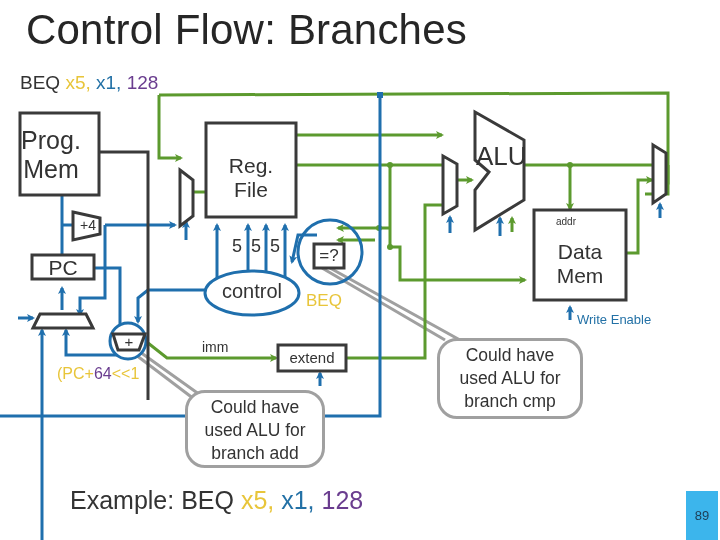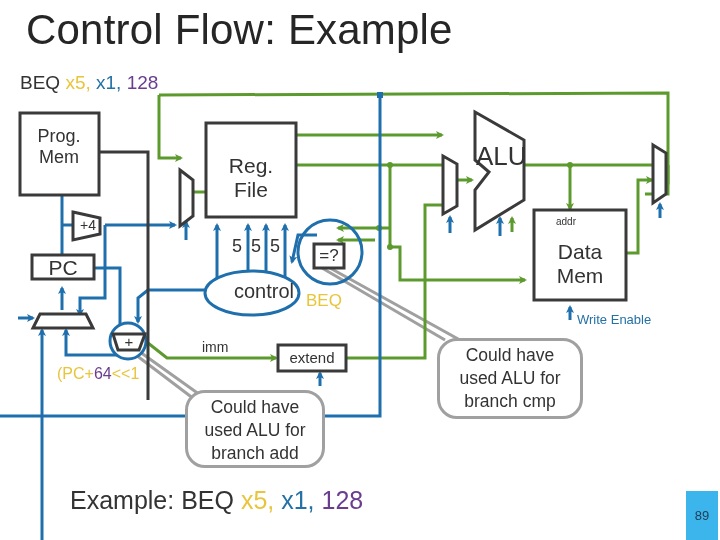--- a/index.html
+++ b/index.html
@@ -11,21 +11,21 @@
     .c-blue { color: #2371a6; }
     .c-purple { color: #6a3d8f; }
     .page-num { position: absolute; left: 686px; top: 491px; width: 32px; height: 49px; background: #3cb5ec; color: #1d3d55; font-size: 13px; display: flex; align-items: center; justify-content: center; }
     svg.diagram { position: absolute; left: 0; top: 0; }
     .lbl { position: absolute; color: #333333; text-align: center; line-height: 1.15; }
     .callout { position: absolute; border: 3px solid #a0a0a0; border-radius: 20px; background: #fff; color: #333; text-align: center; font-size: 17.5px; line-height: 1.3; box-sizing: border-box; padding-top: 3px; }
   </style>
 </head>
 <body>
 
-<div class="title">Control Flow: Example</div>
+<div class="title">Control Flow: Branches</div>
 
 <div class="subtitle">
   <span>BEQ </span><span class="c-yellow">x5,</span><span class="c-blue"> x1,</span><span class="c-purple"> 128</span>
 </div>
 
 <svg class="diagram" width="720" height="540" viewBox="0 0 720 540">
   <defs>
     <marker id="ag" markerWidth="8" markerHeight="8" refX="6" refY="4" orient="auto" markerUnits="userSpaceOnUse">
       <path d="M0,0 L8,4 L0,8 L2,4 Z" fill="#5c9a2e"></path>
     </marker>
@@ -116,35 +116,35 @@
     <path d="M180,170 L193,180 L193,216 L180,226 Z"></path>
     <path d="M73,212 L100,218 L100,234 L73,240 Z"></path>
     <path d="M33,328 L40,314 L86,314 L93,328 Z"></path>
     <path d="M113,334 L145,334 L139,350 L118,350 Z"></path>
     <path d="M443,156 L457,164 L457,206 L443,214 Z"></path>
     <path d="M475,112 L524,140 L524,200 L475,230 L475,190 L489,172 L475,160 Z"></path>
     <path d="M653,145 L666,153 L666,194 L653,203 Z"></path>
   </g>
 </svg>
 
-<div class="lbl" style="left:20px;top:126px;width:62px;font-size:18px;padding-left:8px;">
+<div class="lbl" style="left:20px;top:126px;width:62px;font-size:25px;">
   <div>Prog.</div>
   <div>Mem</div>
 </div>
 <div class="lbl" style="left:206px;top:145px;width:90px;font-size:21px;margin-top:9px;">
   <div>Reg.</div>
   <div>File</div>
 </div>
 <div class="lbl" style="left:476px;top:142px;width:50px;font-size:26px;">ALU</div>
 <div class="lbl" style="left:534px;top:240px;width:92px;font-size:21px;">
   <div>Data</div>
   <div>Mem</div>
 </div>
 <div class="lbl" style="left:32px;top:256px;width:62px;font-size:21px;">PC</div>
-<div class="lbl" style="left:205px;top:280px;width:94px;font-size:20px;padding-left:12px;">control</div>
+<div class="lbl" style="left:205px;top:280px;width:94px;font-size:20px;">control</div>
 <div class="lbl" style="left:278px;top:349px;width:68px;font-size:15px;">extend</div>
 <div class="lbl" style="left:314px;top:246px;width:30px;font-size:17px;">=?</div>
 <div class="lbl" style="left:73px;top:217px;width:30px;font-size:14px;">+4</div>
 <div class="lbl" style="left:113px;top:333px;width:32px;font-size:15px;">+</div>
 
 <div class="lbl" style="left:232px;top:236px;font-size:18px;">5</div>
 <div class="lbl" style="left:251px;top:236px;font-size:18px;">5</div>
 <div class="lbl" style="left:270px;top:236px;font-size:18px;">5</div>
 <div class="lbl" style="left:556px;top:216px;font-size:10px;">addr</div>
 <div class="lbl" style="left:577px;top:313px;font-size:13px;color:#2371a6;">Write Enable</div>

